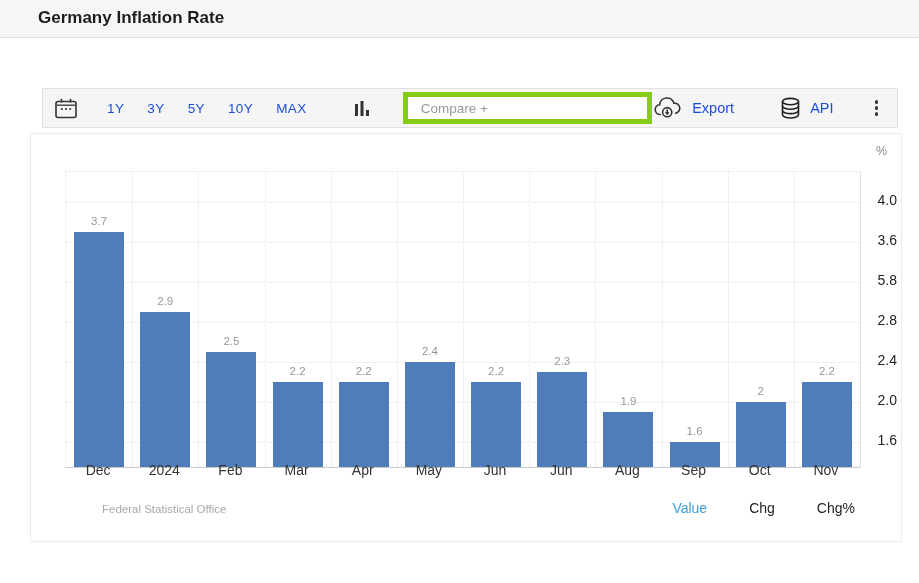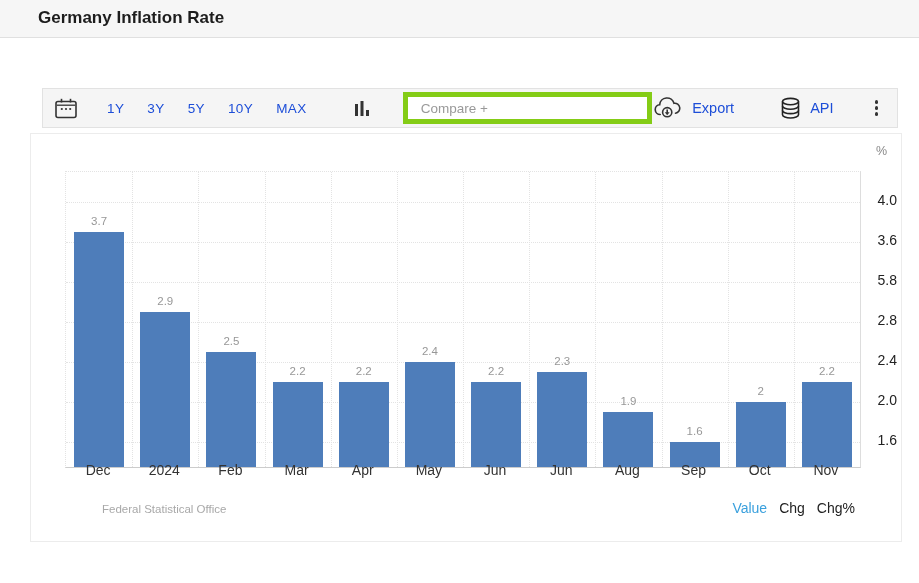--- a/index.html
+++ b/index.html
@@ -49,21 +49,21 @@
   .hgrid{position:absolute;left:0;width:100%;height:0;border-top:1px dotted #e3e3e3;}
   .vgrid{position:absolute;top:0;height:100%;width:0;border-left:1px dotted #e3e3e3;}
   .bar{position:absolute;bottom:0;}
   .bar-label{position:absolute;text-align:center;font-size:11.5px;color:#979797;}
   .xlabels{position:absolute;left:34px;top:328px;width:794px;height:20px;}
   .xlabel{position:absolute;top:0;text-align:center;font-size:14px;color:#333;}
   .ylabel{position:absolute;right:4px;width:44px;text-align:right;font-size:14px;color:#222;}
   .unit{position:absolute;right:8px;top:10px;width:40px;text-align:right;padding-right:6px;
         font-size:12.5px;color:#888;}
   .source{position:absolute;left:35px;top:369px;font-size:11.5px;color:#a8a8a8;margin-left:36px;}
-  .modes{position:absolute;right:46px;top:366px;display:flex;gap:12px;font-size:14px;color:#222;}
+  .modes{position:absolute;right:46px;top:366px;display:flex;gap:42px;font-size:14px;color:#222;}
   .mode{cursor:pointer;}
   svg{display:block;}
 </style>
 </head>
 <body>
 
 <div id="stage">
 
   <div class="titlebar">
     <div class="page-title">Germany Inflation Rate</div>

